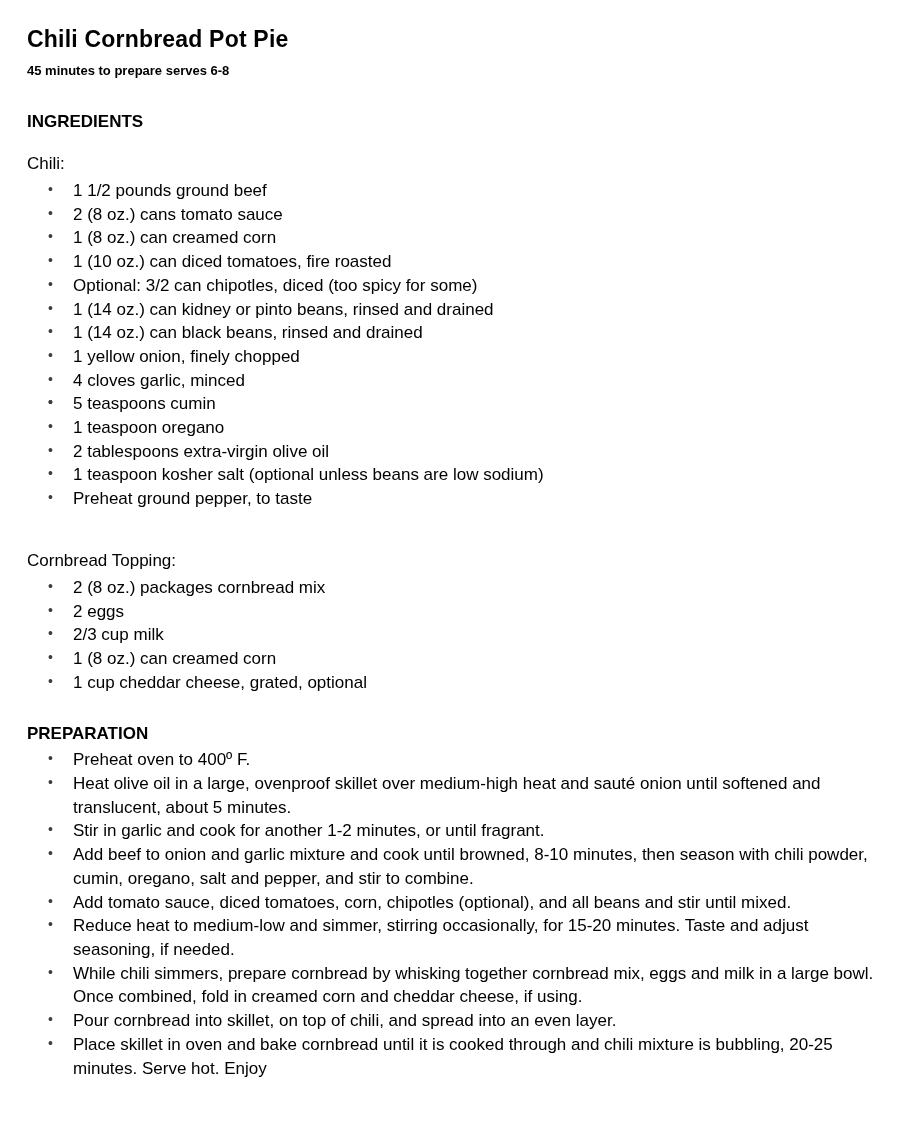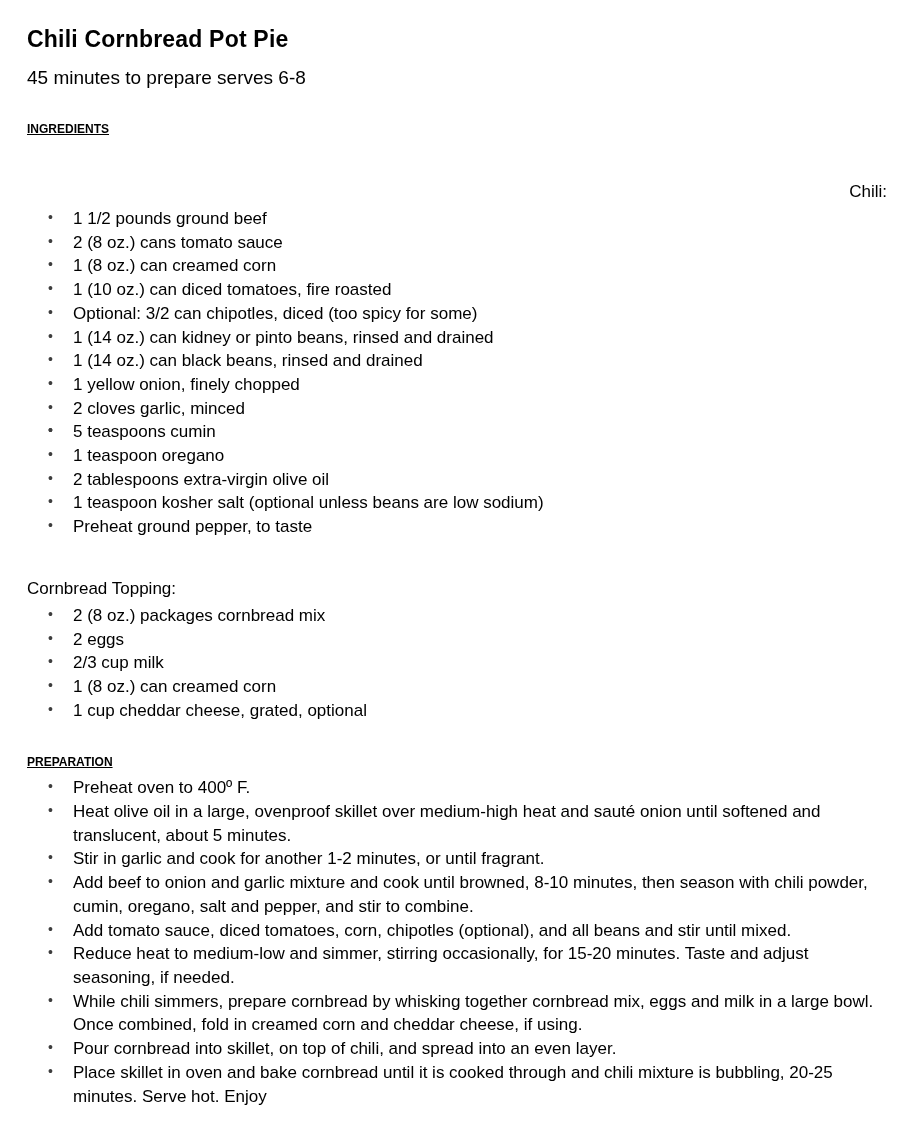--- a/index.html
+++ b/index.html
@@ -21,40 +21,38 @@
     padding: 25px 22px 0 27px;
   }
   .title {
     font-size: 23px;
     font-weight: bold;
     line-height: 28px;
     margin: 0;
     letter-spacing: 0.2px;
   }
   .subtitle {
-    font-size: 19px;
-    font-weight: normal;
+    font-size: 13px;
+    font-weight: bold;
     line-height: 22px;
-    margin-top: 14px;
+    margin-top: 7px;
   }
   .section-heading {
-    font-size: 12px;
+    font-size: 17px;
     font-weight: bold;
     line-height: 22px;
     margin-top: 29px;
-    text-decoration: underline;
   }
   .group-label {
     font-size: 17px;
     line-height: 22px;
     margin-top: 39px;
   }
   .group-label.first {
-    margin-top: 41px;
-    text-align: right;
+    margin-top: 20px;
   }
   ul.bullet-list {
     list-style: none;
     margin: 4px 0 0 0;
     padding: 0;
     font-size: 17px;
   }
   ul.bullet-list li {
     position: relative;
     padding-left: 46px;
@@ -83,21 +81,21 @@
       <div class="group-label first">Chili:</div>
       <ul class="bullet-list">
         <li><span class="bullet">•</span><span>1 1/2 pounds ground beef</span></li>
         <li><span class="bullet">•</span><span>2 (8 oz.) cans tomato sauce</span></li>
         <li><span class="bullet">•</span><span>1 (8 oz.) can creamed corn</span></li>
         <li><span class="bullet">•</span><span>1 (10 oz.) can diced tomatoes, fire roasted</span></li>
         <li><span class="bullet">•</span><span>Optional: 3/2 can chipotles, diced (too spicy for some)</span></li>
         <li><span class="bullet">•</span><span>1 (14 oz.) can kidney or pinto beans, rinsed and drained</span></li>
         <li><span class="bullet">•</span><span>1 (14 oz.) can black beans, rinsed and drained</span></li>
         <li><span class="bullet">•</span><span>1 yellow onion, finely chopped</span></li>
-        <li><span class="bullet">•</span><span>2 cloves garlic, minced</span></li>
+        <li><span class="bullet">•</span><span>4 cloves garlic, minced</span></li>
         <li><span class="bullet">•</span></li>
         <li><span class="bullet">•</span><span>5 teaspoons cumin</span></li>
         <li><span class="bullet">•</span><span>1 teaspoon oregano</span></li>
         <li><span class="bullet">•</span><span>2 tablespoons extra-virgin olive oil</span></li>
         <li><span class="bullet">•</span><span>1 teaspoon kosher salt (optional unless beans are low sodium)</span></li>
         <li><span class="bullet">•</span><span>Preheat ground pepper, to taste</span></li>
       </ul>
       <div class="group-label">Cornbread Topping:</div>
       <ul class="bullet-list">
         <li><span class="bullet">•</span><span>2 (8 oz.) packages cornbread mix</span></li>

